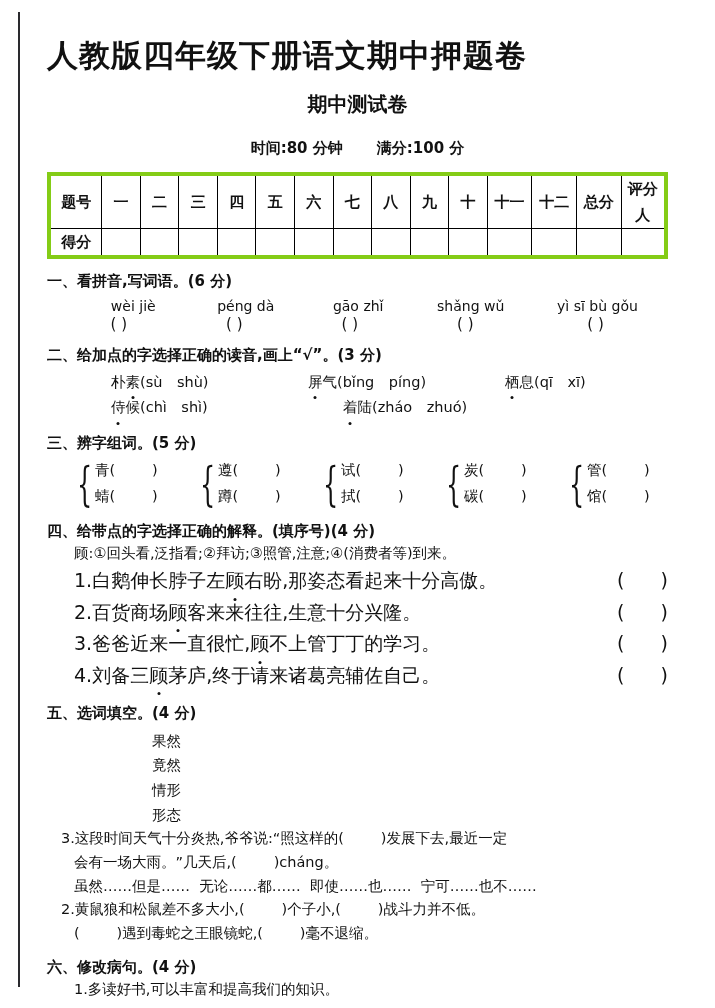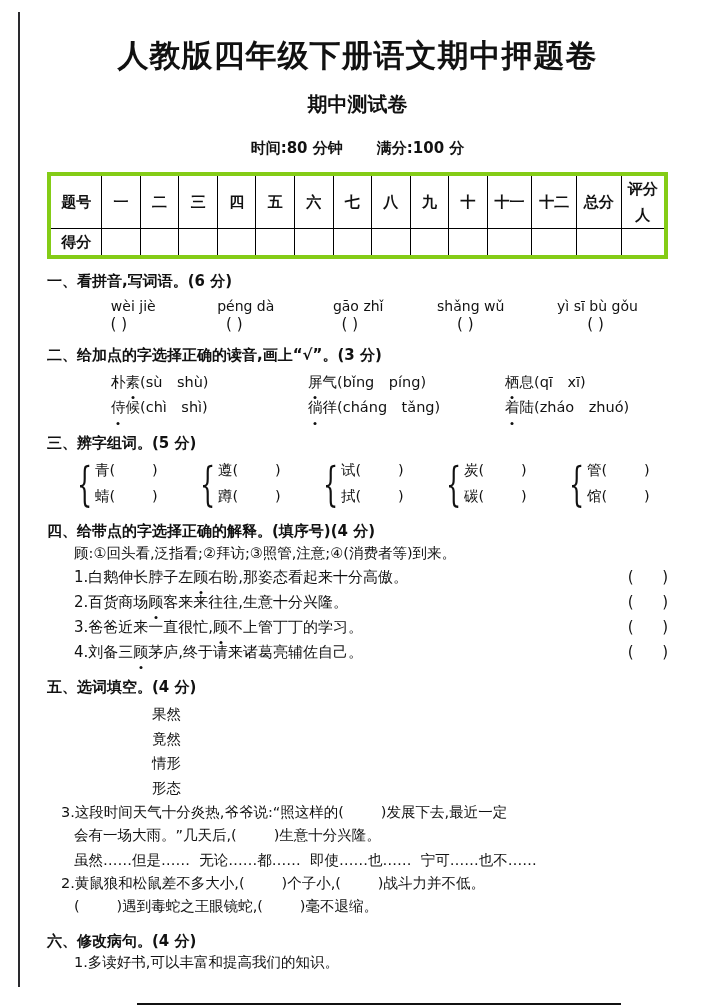--- a/index.html
+++ b/index.html
@@ -25,21 +25,20 @@
 
   .page {
     position: absolute;
     left: 0; top: 0;
     width: 715px; height: 1008px;
     padding: 0 47px 0 47px;
   }
 
   
   .doc-title {
-    text-align: center;
     font-size: 31px;
     font-weight: bold;
     letter-spacing: 1px;
     margin: 38px 0 0 0;
     line-height: 1.1;
   }
   .doc-subtitle {
     text-align: center;
     font-size: 20px;
     font-weight: bold;
@@ -155,21 +154,21 @@
     transform: scaleY(1.55) scaleX(0.8);
     margin-right: 1px;
     display: inline-block;
   }
   .brace-col { font-size: 14.5px; line-height: 1.75; }
   .brace-col div { white-space: pre; }
 
   
   .sent {
     display: flex;
-    font-size: 15px;
+    font-size: 19px;
     line-height: 1.66;
     padding-left: 27px;
   }
   .sent .txt { flex: 0 0 auto; white-space: pre; }
   .sent .spacer { flex: 1 1 auto; }
   .sent .tail { flex: 0 0 auto; white-space: pre; }
 
   .word-bank {
     display: flex;
     padding-left: 105px;
@@ -273,21 +272,20 @@
       <span>二、给加点的字选择正确的读音,画上“√”。</span><span class="pts">(3 分)</span>
     </div>
     <div class="pron-grid" id="s2-grid">
         <div class="pron-line">
           <div class="item">朴<span class="dotchar">素</span>(sù　shù)</div>
           <div class="item"><span class="dotchar">屏</span>气(bǐng　píng)</div>
           <div class="item"><span class="dotchar">栖</span>息(qī　xī)</div>
         </div>
         <div class="pron-line">
           <div class="item"><span class="dotchar">侍</span>候(chì　shì)</div>
-          <div class="item"><span class="dotchar">徜</span>徉(cháng　tǎng)</div>
           <div class="item"><span class="dotchar">着</span>陆(zháo　zhuó)</div>
         </div>
       </div>
   </div>
 
   <div class="section">
     <div class="q-head">
       <span>三、辨字组词。</span><span class="pts">(5 分)</span>
     </div>
     <div class="brace-grid" id="s3-grid">
@@ -362,21 +360,21 @@
     <div class="q-head">
       <span>五、选词填空。</span><span class="pts">(4 分)</span>
     </div>
     <div class="word-bank" id="s5-bank">
         <div class="w">果然</div>
         <div class="w">竟然</div>
         <div class="w">情形</div>
         <div class="w">形态</div>
       </div>
     <div class="body-line ind2">3.这段时间天气十分炎热,爷爷说:“照这样的(        )发展下去,最近一定</div>
-    <div class="body-line">会有一场大雨。”几天后,(        )生意十分兴隆。</div>
+    <div class="body-line">会有一场大雨。”几天后,(        )cháng。</div>
     <div class="conn-line">虽然……但是……  无论……都……  即使……也……  宁可……也不……</div>
     <div class="body-line ind2">2.黄鼠狼和松鼠差不多大小,(        )个子小,(        )战斗力并不低。</div>
     <div class="body-line">(        )遇到毒蛇之王眼镜蛇,(        )毫不退缩。</div>
   </div>
 
   <div class="section">
     <div class="q-head">
       <span>六、修改病句。</span><span class="pts">(4 分)</span>
     </div>
     <div class="body-line">1.多读好书,可以丰富和提高我们的知识。</div>

